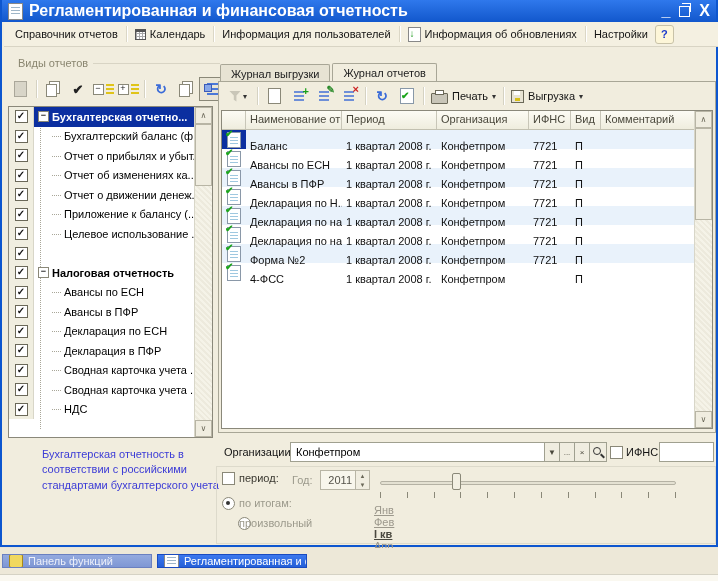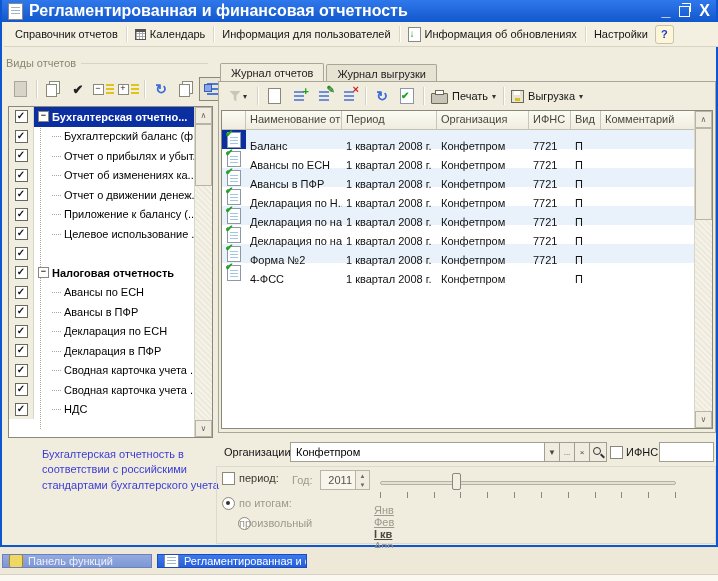--- a/index.html
+++ b/index.html
@@ -25,21 +25,21 @@
   .menu-item{display:flex;align-items:center;gap:4px;padding:3px 7px;color:#141414;white-space:nowrap;}
   .menu-sep{width:1px;height:16px;background:#DBD7C6;box-shadow:1px 0 0 #FFFFFF;margin:0 1px;}
   .i-cal{width:11px;height:11px;background:#fff;border:1px solid #555;box-sizing:border-box;
     background-image:linear-gradient(#555 2px,transparent 2px),linear-gradient(90deg,#AAA 1px,transparent 1px),linear-gradient(#AAA 1px,transparent 1px);
     background-size:100% 100%,3px 3px,3px 3px;}
   .i-upd{width:11px;height:13px;background:#fff;border:1px solid #888;position:relative;}
   .i-upd::after{content:"↓";position:absolute;left:1px;top:0px;color:#1B9A1B;font-weight:bold;font-size:10px;}
   .help-btn{width:17px;height:17px;border:1px solid #C8C2A8;border-radius:3px;background:#FDF6D8;
     display:flex;align-items:center;justify-content:center;color:#1A3ACC;font-weight:bold;}
   
-  .panel-title{position:absolute;left:4px;top:57px;width:202px;color:#8A8670;display:flex;align-items:center;gap:5px;}
+  .panel-title{position:absolute;left:16px;top:57px;width:202px;color:#8A8670;display:flex;align-items:center;gap:5px;}
   .panel-title::after{content:"";flex:1;height:1px;background:#D8D4C4;}
   .left-toolbar{position:absolute;left:6px;top:74px;height:30px;display:flex;align-items:center;gap:1px;}
   .tb-btn{width:24px;height:24px;display:flex;align-items:center;justify-content:center;position:relative;}
   .tb-btn.pressed{border:1px solid #8A8878;background:#E9E5D5;box-sizing:border-box;}
   .tb-sep{width:1px;height:18px;background:#D5D2C2;box-shadow:1px 0 0 #fff;margin:0 3px;}
   .i-page{width:11px;height:14px;background:#fff;border:1px solid #8A8878;}
   .i-page.gray{background:#D8D5C8;border-color:#AAA79A;}
   .i-copy{width:9px;height:11px;background:#fff;border:1px solid #8A8878;box-shadow:3px -3px 0 -1px #fff,3px -3px 0 0 #8A8878;margin:3px 0 0 -3px;}
   .glyph{font-size:13px;line-height:13px;}
   .i-box{width:9px;height:9px;border:1px solid #8A8878;background:#fff;font-size:9px;line-height:7px;text-align:center;color:#222;}
@@ -366,22 +366,22 @@
           <div class="sb-thumb" style="top:0;height:60px;"></div>
         </div>
       <div class="sb-btn">∨</div>
     </div>
   </div>
 
   <div class="info">Бухгалтерская отчетность в соответствии с российскими стандартами бухгалтерского учета</div>
 
   
   <div class="tabs">
+    <div class="tab">Журнал выгрузки</div>
     <div class="tab active">Журнал отчетов</div>
-    <div class="tab">Журнал выгрузки</div>
   </div>
 
   <div class="tabpage">
     <div class="jtoolbar">
       <div class="tb-btn" style="width:30px">
           <span class="i-funnel"></span>
           <span class="dd-arrow">▾</span>
         </div>
       <div class="tb-sep"></div>
       <div class="tb-btn">

